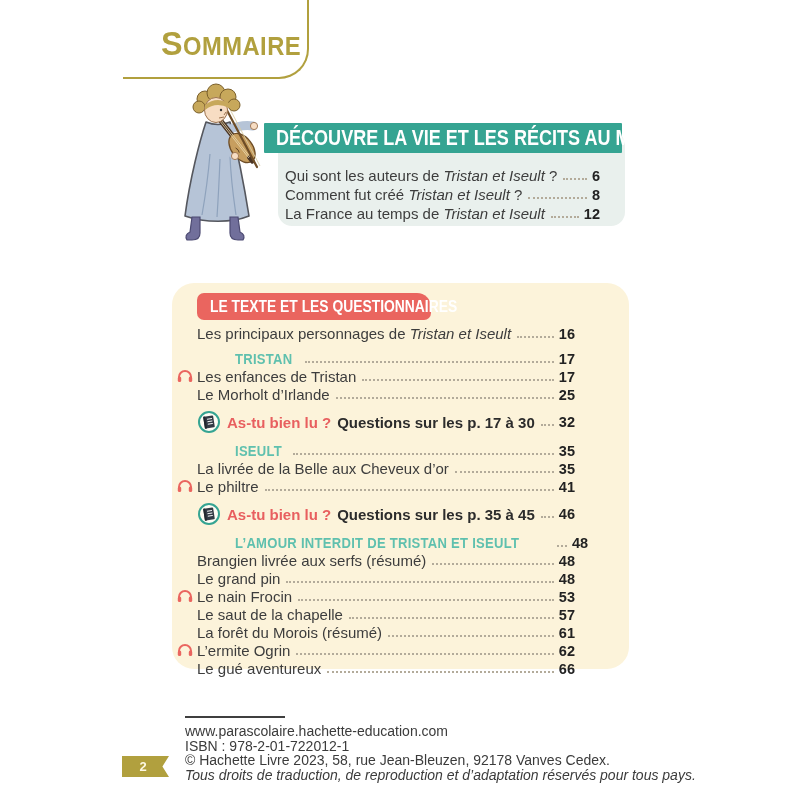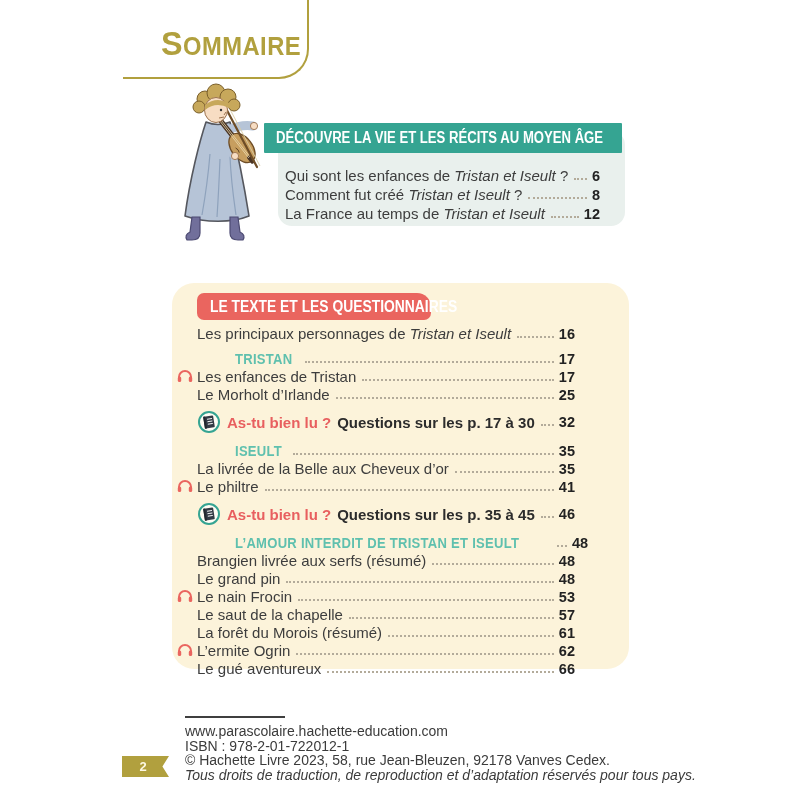--- a/index.html
+++ b/index.html
@@ -38,21 +38,21 @@
     position:absolute; left:278px; top:131px;
     width:347px; height:95px;
     background:#e9f0ed; border-radius:14px;
   }
   .bar {
     position:absolute; color:#fff; font-weight:700; white-space:nowrap;
   }
   .bar .inner { display:inline-block; transform-origin:left center; }
   .teal-bar {
     left:264px; top:123px; width:358px; height:30px; line-height:30px;
-    background:#35a492; border-radius:1px; padding-left:12px; font-size:16px;
+    background:#35a492; border-radius:1px; padding-left:12px; font-size:22px;
   }
   .teal-bar .inner { transform: scaleX(.82); }
   .red-bar {
     left:197px; top:293px; width:234px; height:27px; line-height:27px;
     background:#ea655f; border-radius:7px; border-top-right-radius:14px;
     padding-left:13px; font-size:16.5px;
   }
   .red-bar .inner { transform: scaleX(.84); }
 
   
@@ -153,21 +153,21 @@
       <path d="M69,36 l5,-1" stroke="#9c7350" stroke-width="1" fill="none"></path>
     </g>
   </svg>
 
   <div class="light-panel"></div>
   <div class="bar teal-bar">
     <span class="inner">DÉCOUVRE LA VIE ET LES RÉCITS AU MOYEN ÂGE</span>
   </div>
   <div class="rows upper-rows">
     <div class="row">
-      <span class="lbl"><span>Qui sont les enfances de </span><i>Tristan et Iseult</i><span> ?</span></span>
+      <span class="lbl"><span>Qui sont les auteurs de </span><i>Tristan et Iseult</i><span> ?</span></span>
       <span class="dots"></span>
       <span class="pg">6</span>
     </div>
     <div class="row">
       <span class="lbl"><span>Comment fut créé </span><i>Tristan et Iseult</i><span> ?</span></span>
       <span class="dots"></span>
       <span class="pg">8</span>
     </div>
     <div class="row">
       <span class="lbl"><span>La France au temps de </span><i>Tristan et Iseult</i><span></span></span>

